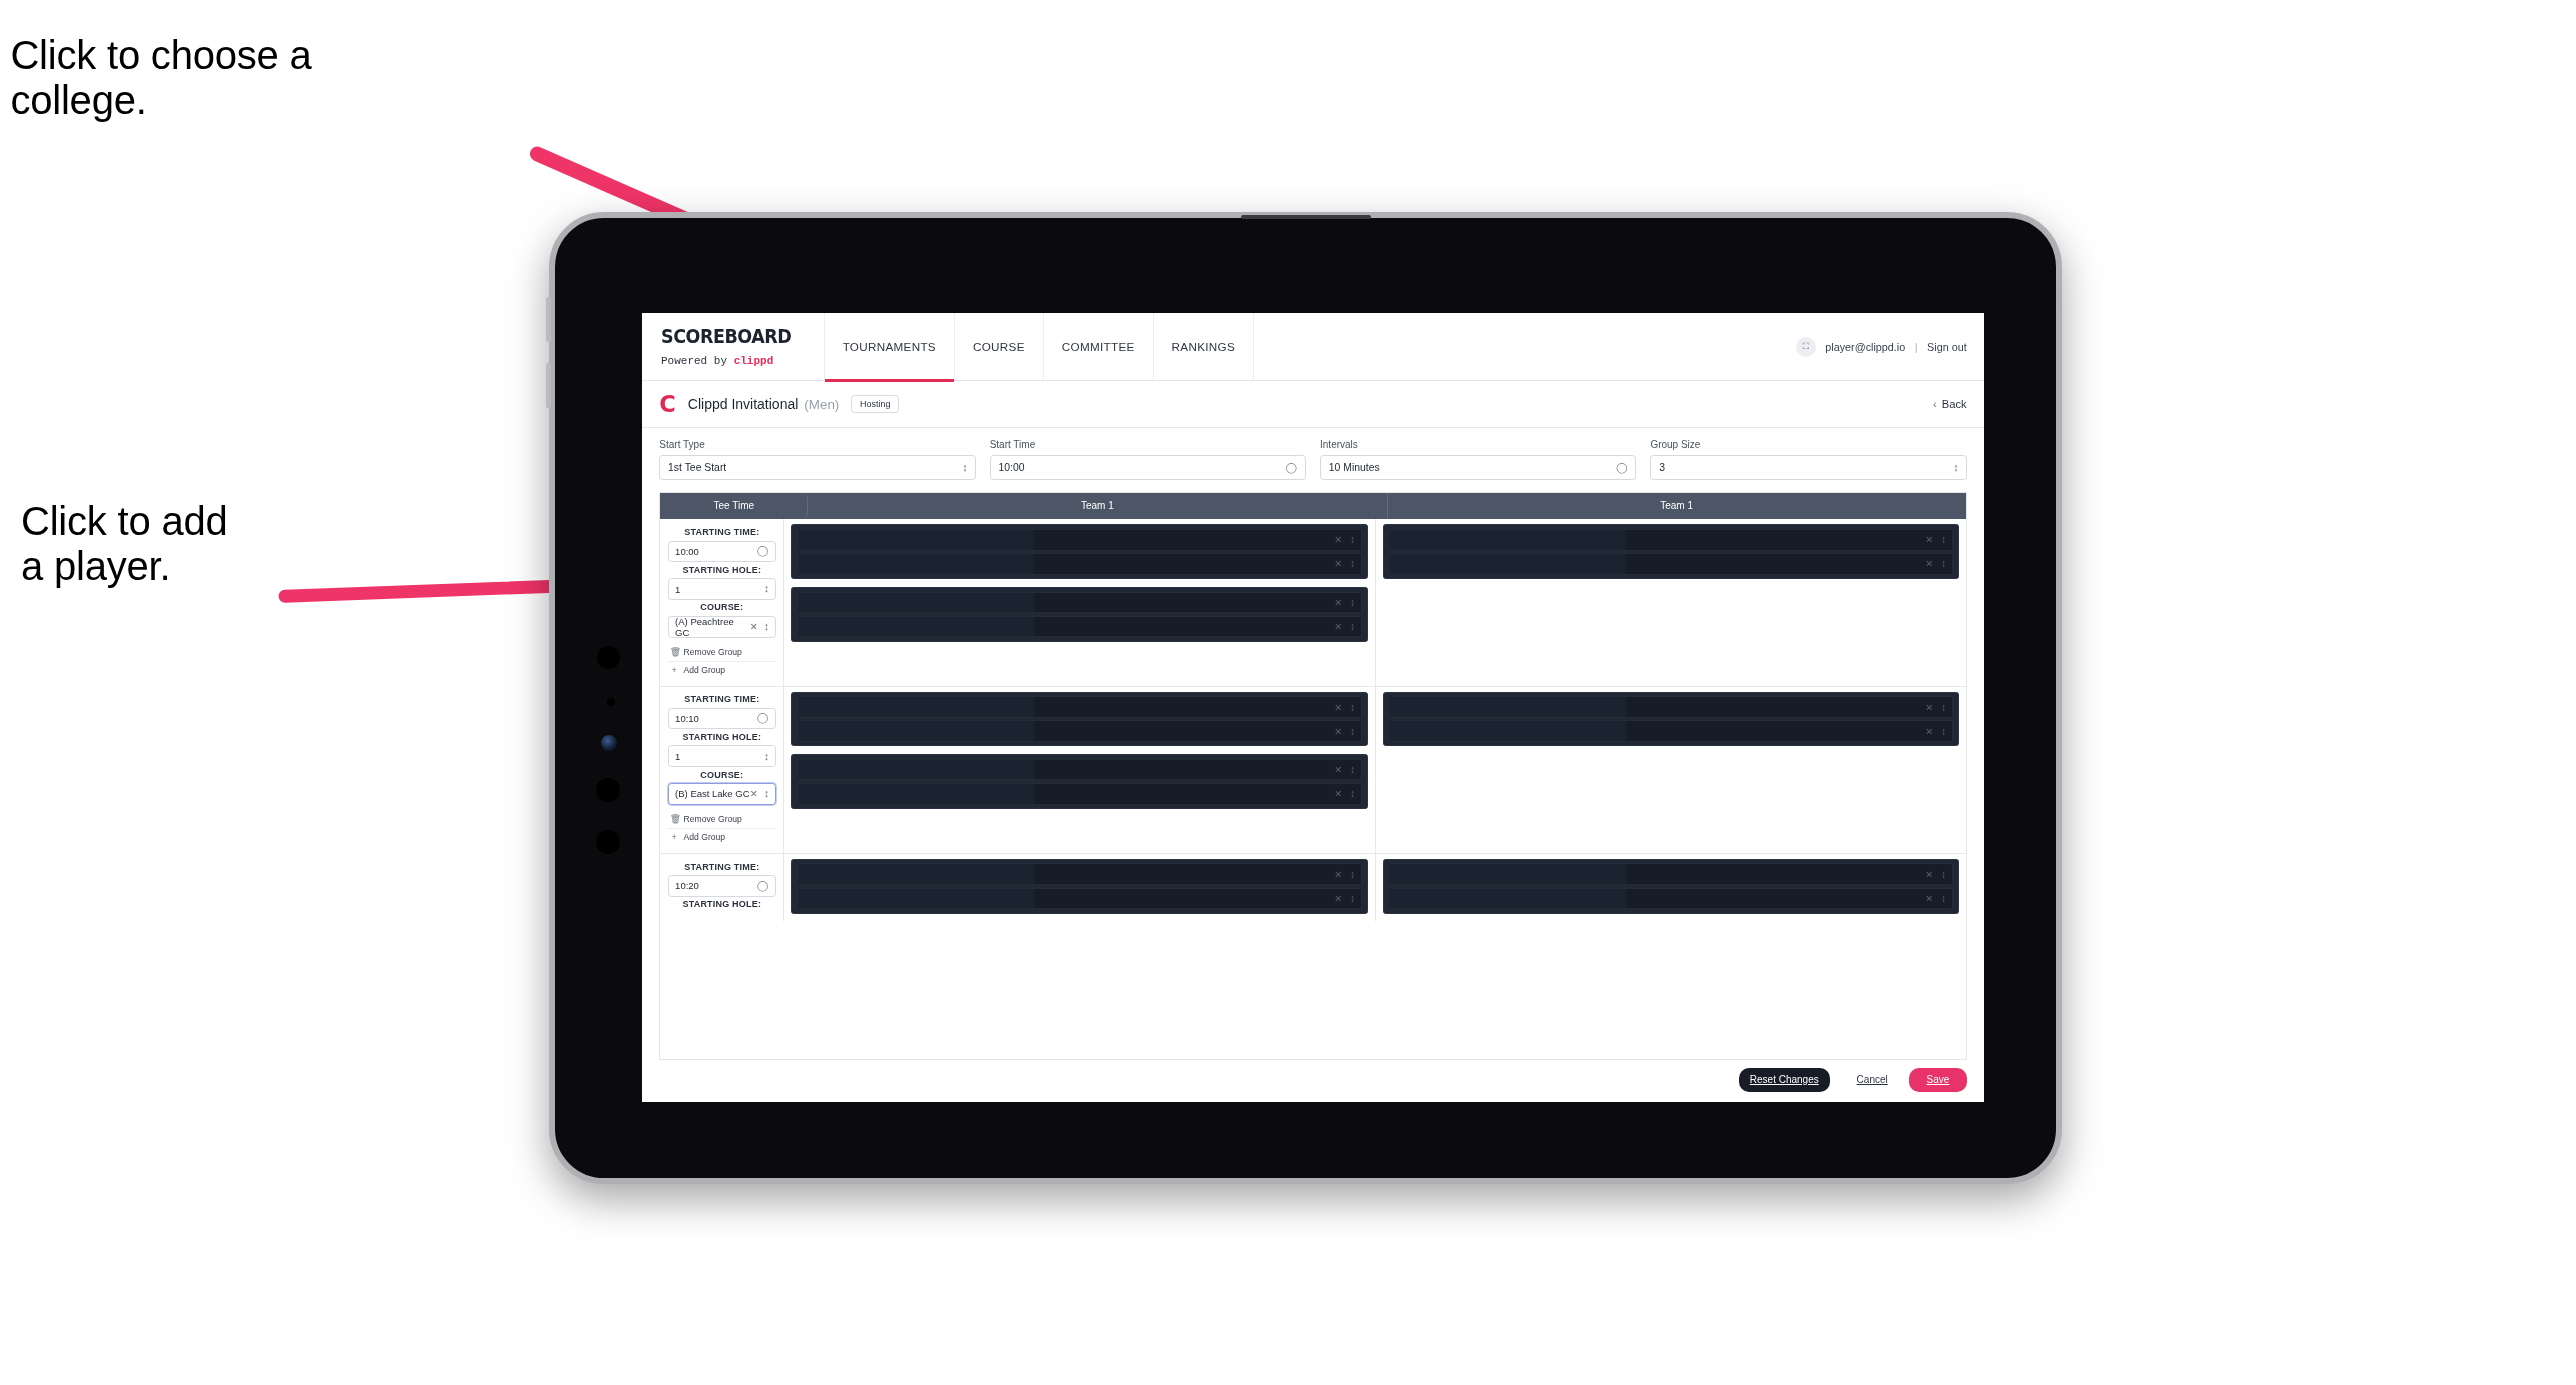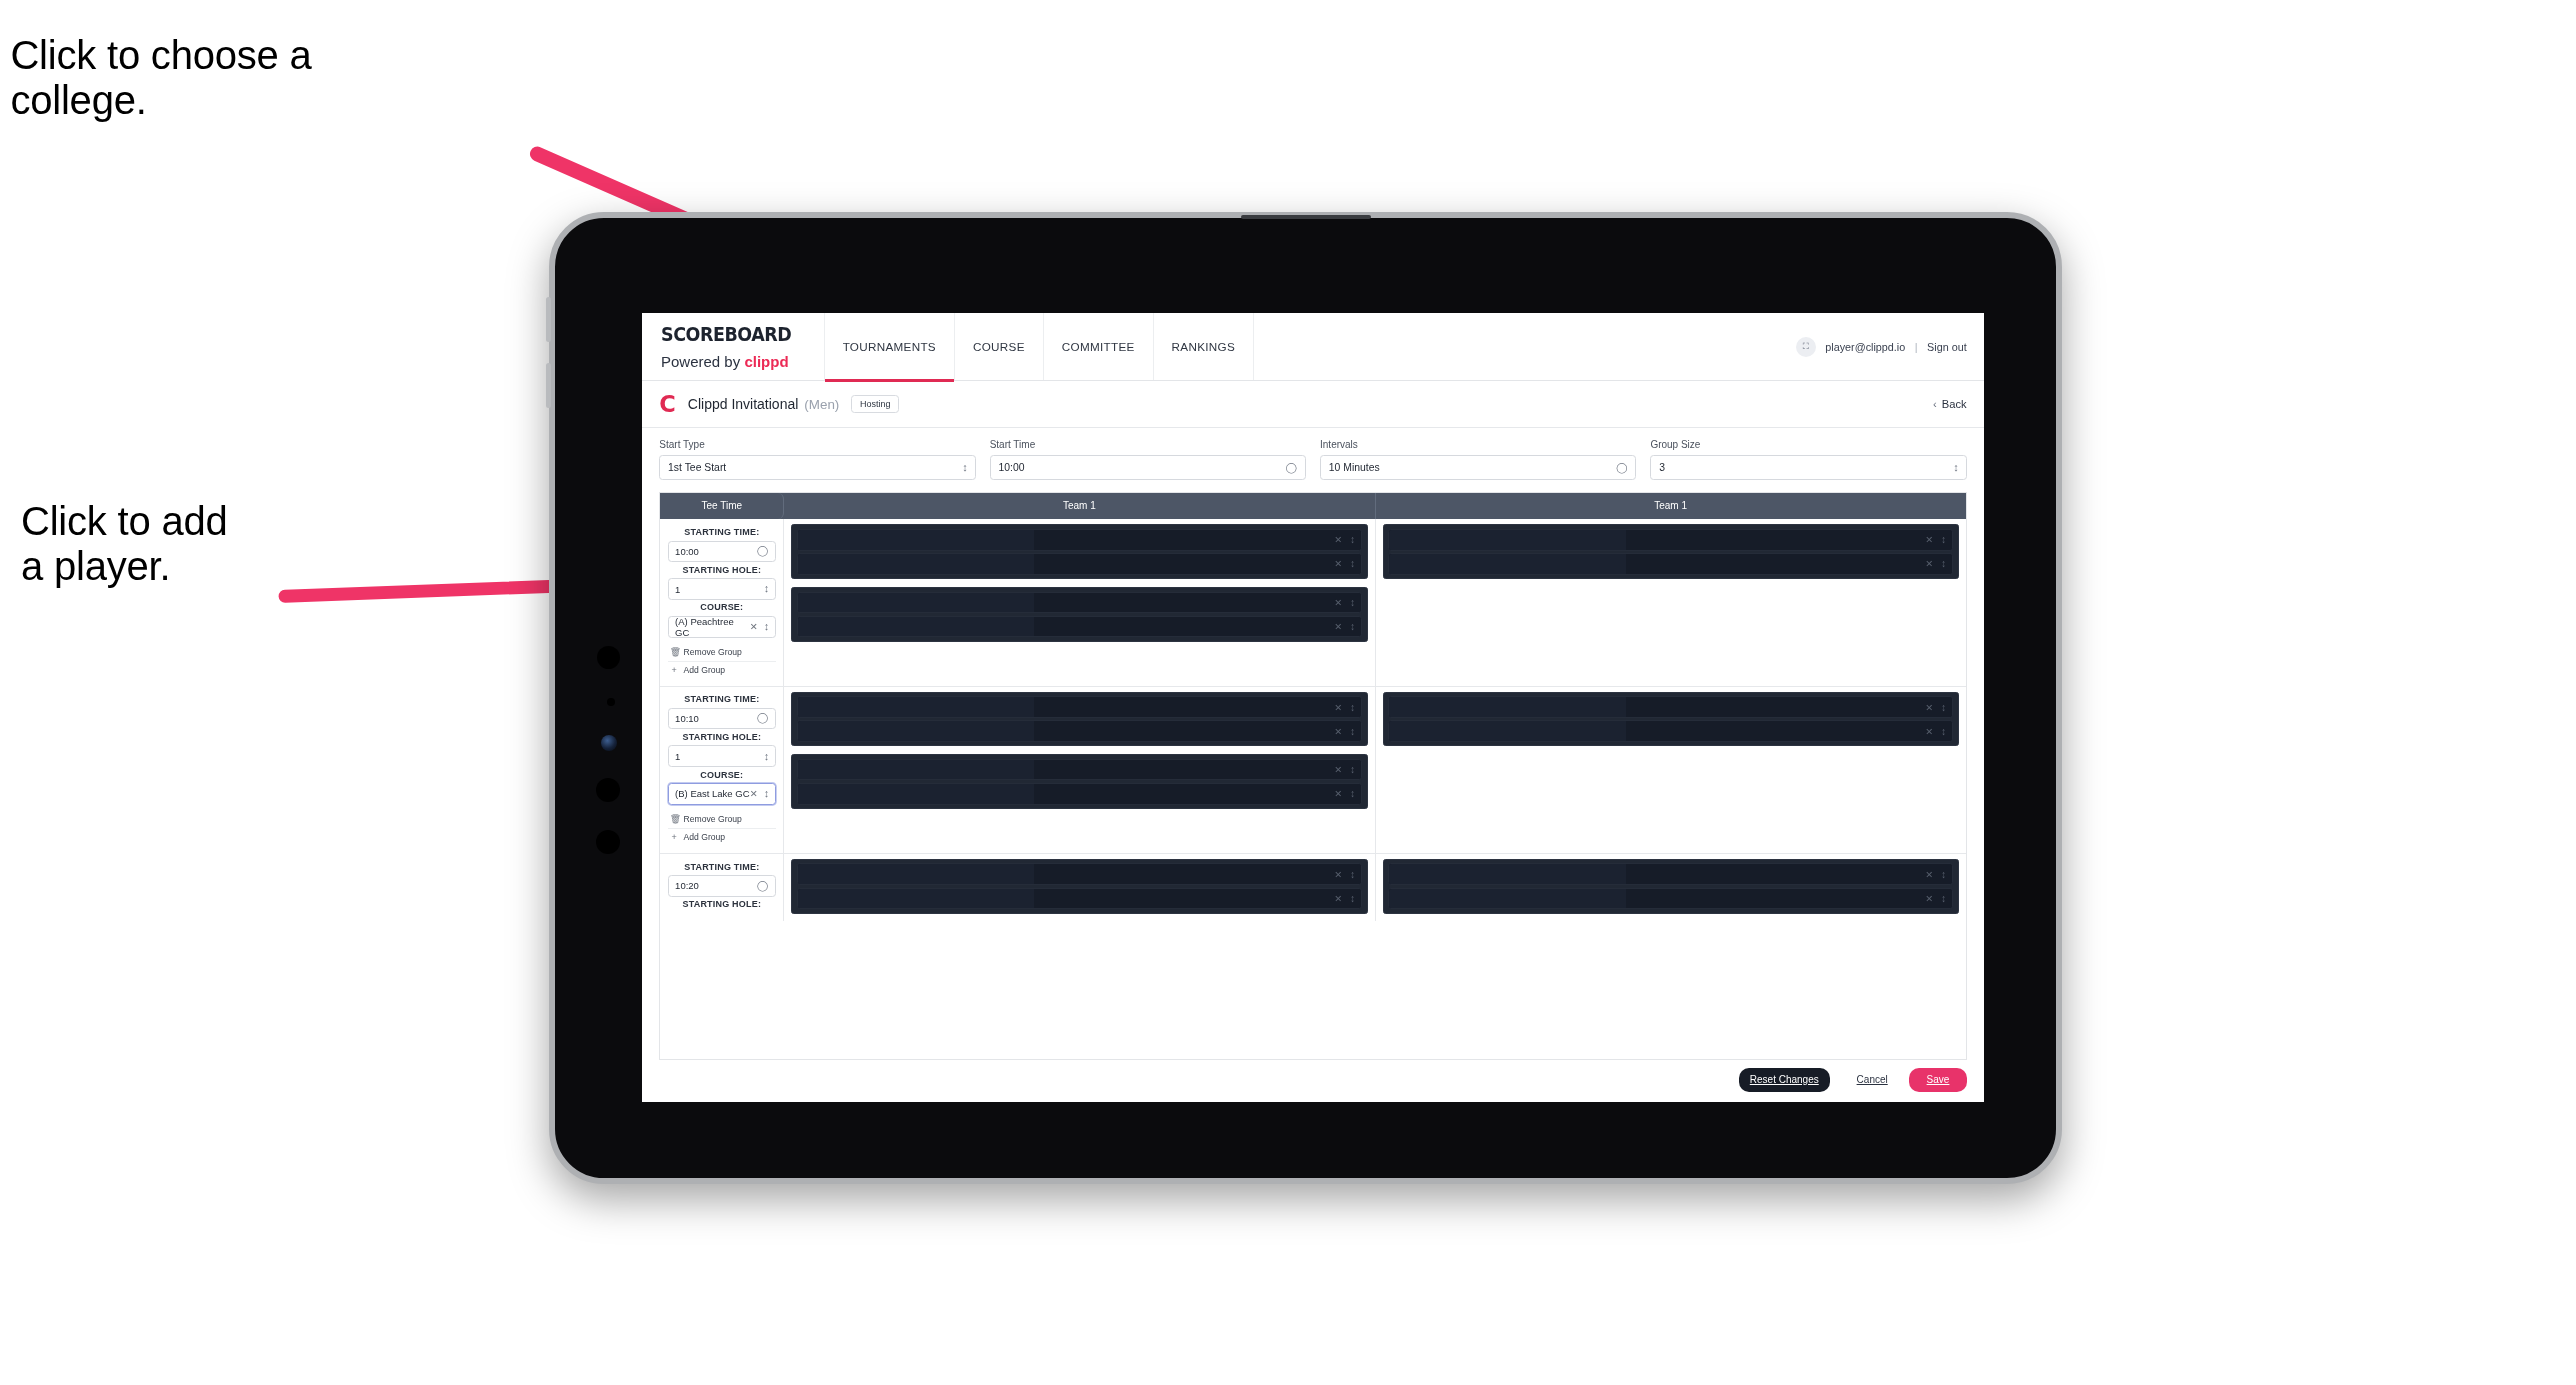--- a/index.html
+++ b/index.html
@@ -76,21 +76,21 @@
   .brand {
     display: flex; flex-direction: column; justify-content: center;
     padding: 0 21px 0 19px; min-width: 136px;
     border-right: 0.9px solid #eceef0;
   }
   .brand-title {
     font-family: "DejaVu Sans", sans-serif;
     font-weight: 700; font-size: 19px; letter-spacing: -0.5px;
     color: #1d232e; line-height: 1; transform: scaleX(0.92); transform-origin: left center;
   }
-  .brand-sub { font-size: 15px; color: #2b3240; margin-top: 10px; line-height: 1; }
+  .brand-sub { font-size: 11px; color: #2b3240; margin-top: 10px; line-height: 1; font-family: Liberation Mono, monospace; }
   .brand-sub em { font-style: normal; color: #ec2b56; font-weight: 700; }
 
   .navtabs { display: flex; align-items: stretch; }
   .navtab {
     display: flex; align-items: center; padding: 0 18px;
     font-size: 11.7px; letter-spacing: 0.3px; color: #2f3642;
     border-right: 0.9px solid #eceef0; position: relative; cursor: pointer;
   }
   .navtab.active::after {
     content: ""; position: absolute; left: 0; right: 0; bottom: -1.7px;
@@ -142,21 +142,21 @@
   .ic-stepper { font-size: 11.2px; letter-spacing: -0.9px; }
 
   
   .tablewrap { margin: 2.6px 17.3px 0; border: 0.9px solid #e3e5e8; flex: 1; display: flex; flex-direction: column; min-height: 0; }
   .thead { display: flex; background: #4d5666; flex-shrink: 0; }
   .th {
     color: #fff; font-size: 10px; text-align: center;
     padding: 7px 0 7.8px; border-right: 0.9px solid #626c7d;
   }
   .th:last-child { border-right: none; }
-  .col-tee  { width: 124px; flex: none; border-radius: 6px; }
+  .col-tee  { width: 148px; flex: none; border-radius: 6px; }
   .col-team { flex: 1; }
 
   .tbody { flex: 1; overflow: hidden; background: #fff; }
   .grow { display: flex; border-bottom: 0.9px solid #e6e8eb; }
   .grow:last-child { border-bottom: none; }
 
   .cell-tee {
     width: 124px; flex: none; border-right: 0.9px solid #e6e8eb;
     padding: 5.2px 7.8px 7px; display: flex; flex-direction: column; align-items: stretch;
   }

